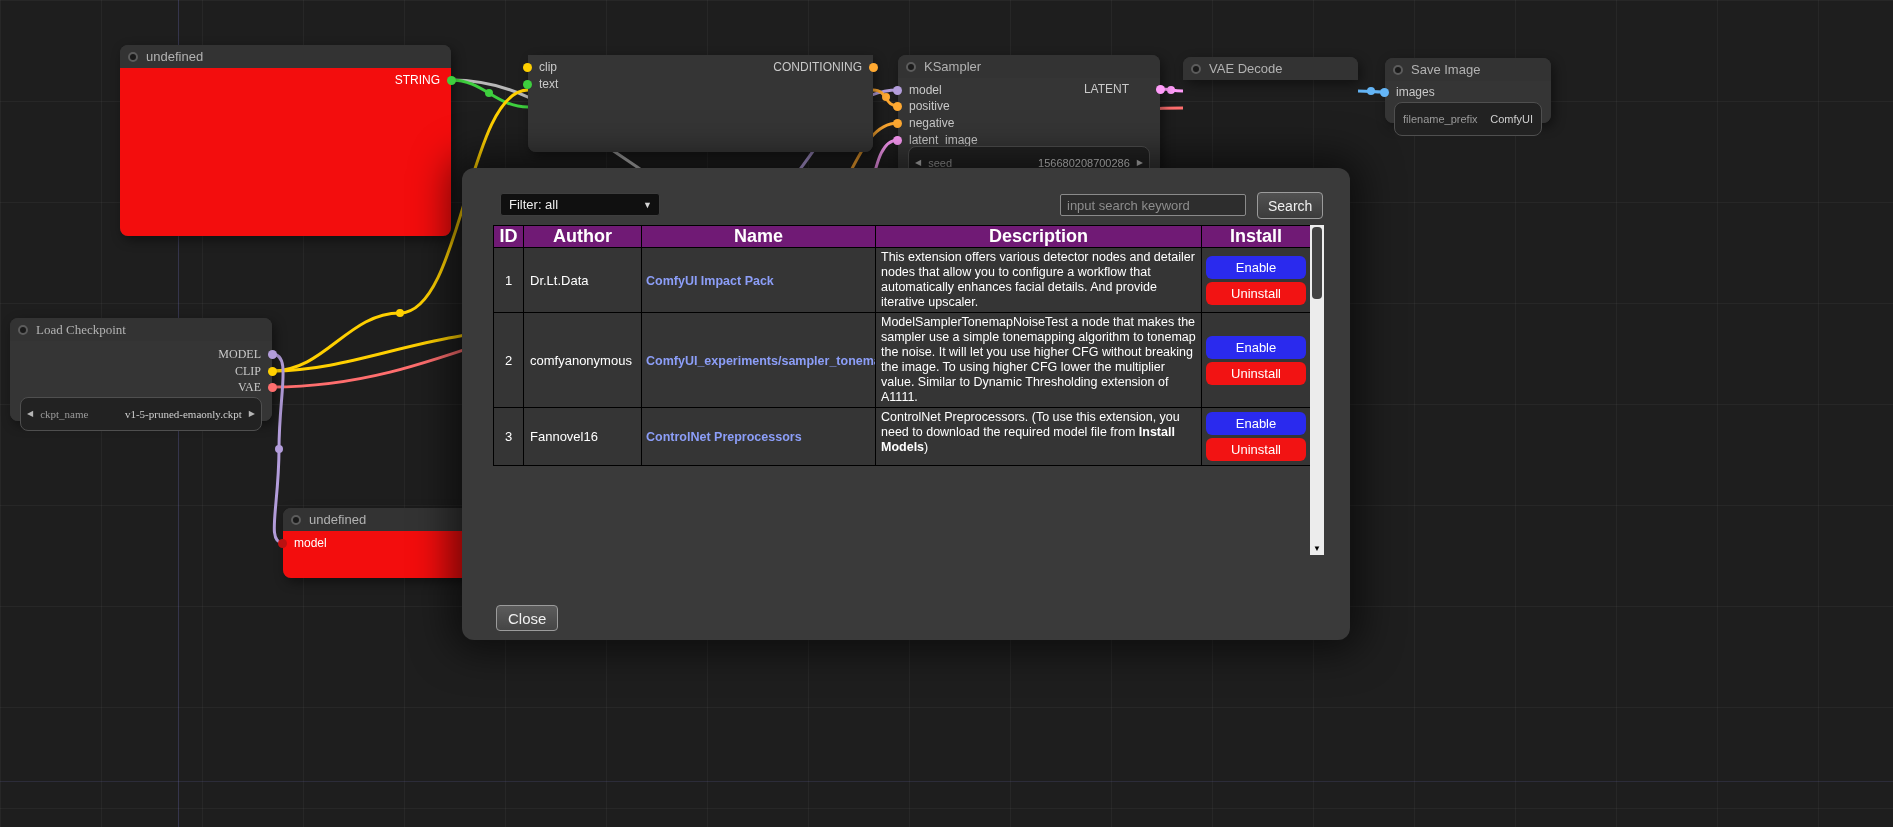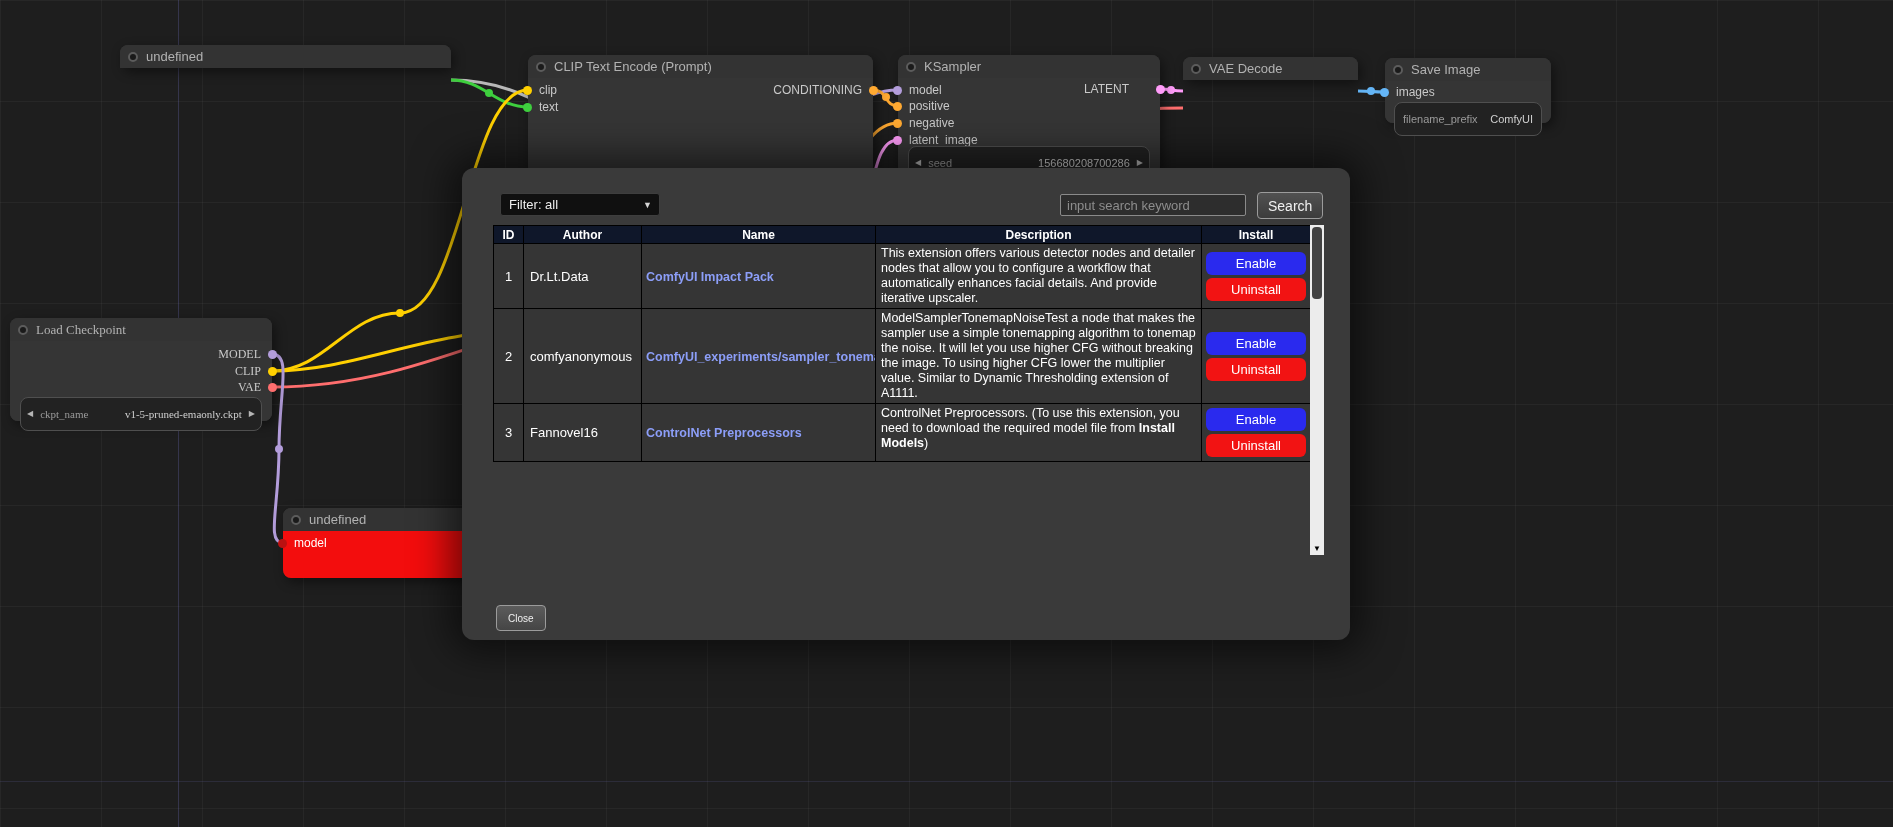--- a/index.html
+++ b/index.html
@@ -47,39 +47,39 @@
   .select-caret{position:absolute;right:8px;top:50%;transform:translateY(-50%);color:#d6d6d6;font-size:9px;pointer-events:none;}
   .search-input{position:absolute;left:598px;top:26px;width:186px;height:22px;box-sizing:border-box;
     background:#2d2d2d;border:1px solid #8a8a8a;border-radius:2px;color:#dddddd;font-size:13px;padding:0 6px;
     font-family:"Liberation Sans",sans-serif;}
   .search-input::placeholder{color:#8d8d8d;}
   .search-btn{position:absolute;left:795px;top:24px;height:27px;padding:0 10px;
     background:linear-gradient(#515151,#3c3c3c);border:1px solid #9b9b9b;border-radius:4px;color:#f0f0f0;
     font-size:14px;font-family:"Liberation Sans",sans-serif;cursor:pointer;}
   .grid-wrap{position:absolute;left:31px;top:57px;width:831px;height:330px;}
   table.ext-table{border-collapse:collapse;table-layout:fixed;width:817px;}
-  .ext-table th{background:#0f172a;color:#fff;font-size:12px;font-weight:700;border:1px solid #000;height:17px;padding:0;text-align:center;}
+  .ext-table th{background:#701a75;color:#fff;font-size:18px;font-weight:700;border:1px solid #000;height:17px;padding:0;text-align:center;}
   .ext-table td{border:1px solid #000;background:#353535;color:#fff;font-size:13px;padding:1px 4px;vertical-align:middle;}
   td.c-id{text-align:center;}
   td.c-author{padding-left:6px;}
   td.c-name{white-space:nowrap;overflow:hidden;}
   td.c-name a{color:#8c9ef8;font-weight:700;font-size:12.5px;text-decoration:none;cursor:pointer;}
   td.c-desc{font-size:12.5px;line-height:15px;vertical-align:top;padding:2px 5px;}
   td.c-install{text-align:center;}
   .btn-enable,.btn-uninstall{display:block;width:100px;height:23px;margin:3px auto;border:none;border-radius:6px;
     color:#fff;font-size:13px;font-family:"Liberation Sans",sans-serif;cursor:pointer;line-height:21px;padding:0;}
   .btn-enable{background:#2a2aee;}
   .btn-uninstall{background:#f21313;}
   .vscroll{position:absolute;right:0;top:0;width:14px;height:330px;background:#ececec;}
   .vthumb{position:absolute;left:2px;top:2px;width:10px;height:72px;background:#424242;border-radius:4px;}
   .vdown{position:absolute;left:0;bottom:0;width:14px;height:14px;display:flex;align-items:center;justify-content:center;
     color:#000;font-size:8px;background:#ececec;cursor:pointer;}
   .close-btn{position:absolute;left:34px;top:437px;height:26px;padding:0 11px;
     background:linear-gradient(#5c5c5c,#454545);border:1px solid #9b9b9b;border-radius:4px;color:#f0f0f0;
-    font-size:10px;font-family:"Liberation Sans",sans-serif;cursor:pointer;}
+    font-size:15px;font-family:"Liberation Sans",sans-serif;cursor:pointer;}
 </style>
 </head>
 <body>
 
 <div class="axis-v"></div>
 <div class="axis-h"></div>
 
 <svg class="wires" width="1893" height="827">
   <path d="M451,80 C520,80 560,115 615,152 C650,175 670,190 695,212" stroke="#b8b8b8" stroke-width="3" fill="none"></path>
   <path d="M451,80 C483,80 496,107 528,107" stroke="#3ecf3e" stroke-width="3" fill="none"></path>
@@ -99,27 +99,29 @@
   <circle cx="1171" cy="90" r="4" fill="#ff9cf9"></circle>
   <path d="M1358,91 C1372,91 1371,92 1385,92" stroke="#64b5f6" stroke-width="3" fill="none"></path>
   <circle cx="1371" cy="91" r="4" fill="#64b5f6"></circle>
 </svg>
 
 <div class="node" style="left:120px;top:45px;width:331px;">
   <div class="nheader">
     <span class="ndot"></span>
     <span class="ntitle">undefined</span>
   </div>
+  <div class="nbody red" style="height:168px;">
+    <div class="slot out onred" style="top:5px;">
+      <span class="sdot" style="background:#3ecf3e;"></span>
+      <span class="slabel">STRING</span>
+    </div>
+  </div>
 </div>
 
 <div class="node" style="left:528px;top:55px;width:345px;">
-  <div class="nheader">
-    <span class="ndot"></span>
-    <span class="ntitle">CLIP Text Encode (Prompt)</span>
-  </div>
   <div class="nbody" style="height:97px;">
     <div class="slot in" style="top:5px;">
       <span class="sdot" style="background:#ffd000;"></span>
       <span class="slabel">clip</span>
     </div>
     <div class="slot in" style="top:22px;">
       <span class="sdot" style="background:#3ecf3e;"></span>
       <span class="slabel">text</span>
     </div>
     <div class="slot out" style="top:5px;">

